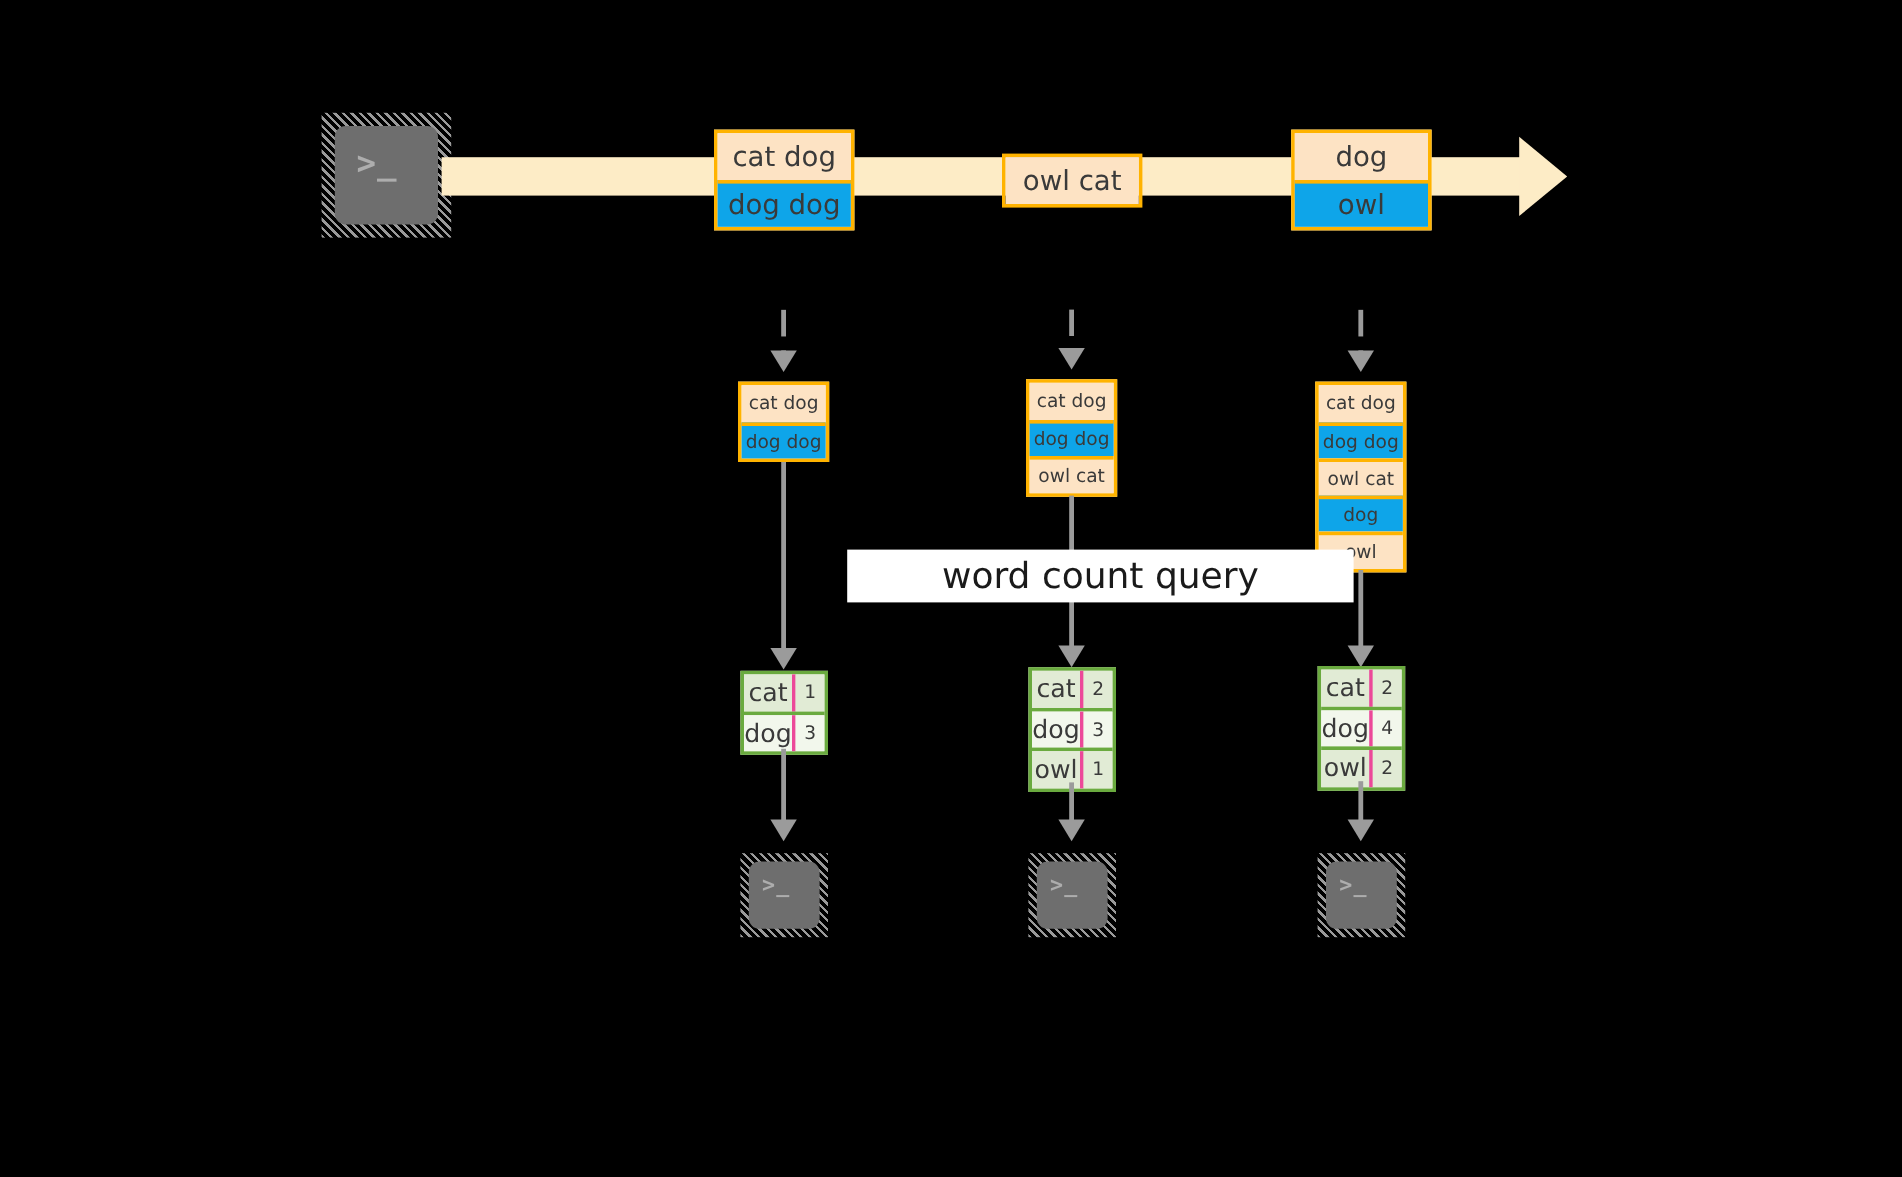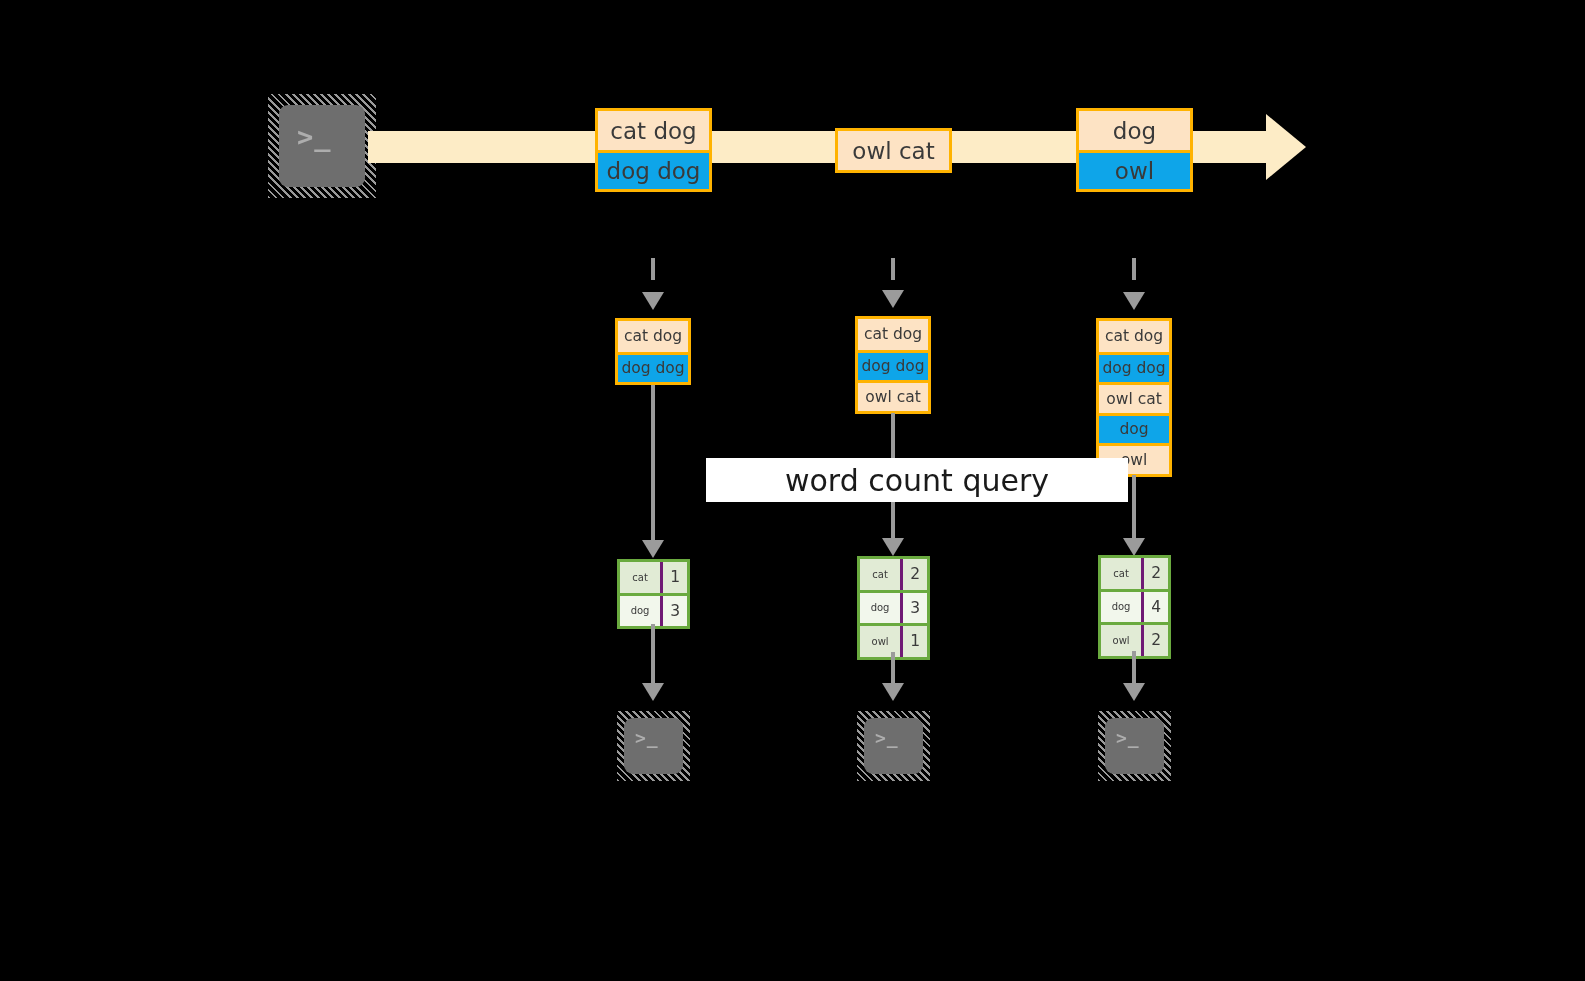--- a/index.html
+++ b/index.html
@@ -99,23 +99,23 @@
   }
   .res-row + .res-row { border-top: 3px solid #6aaa3f; }
   .res-row.shade-a .res-key,
   .res-row.shade-a .res-val { background: #e1ebd5; }
   .res-row.shade-b .res-key,
   .res-row.shade-b .res-val { background: #f2f7ec; }
   .res-key {
     width: 45px;
     box-sizing: border-box;
     display: flex; align-items: center; justify-content: center;
-    font-size: 10px;
+    font-size: 21px;
     color: #3a3a3a;
-    border-right: 3px solid #701a75;
+    border-right: 3px solid #ec4899;
   }
   .res-val {
     width: 25px;
     box-sizing: border-box;
     display: flex; align-items: center; justify-content: center;
     font-size: 15.5px;
     color: #3a3a3a;
   }
 
   

